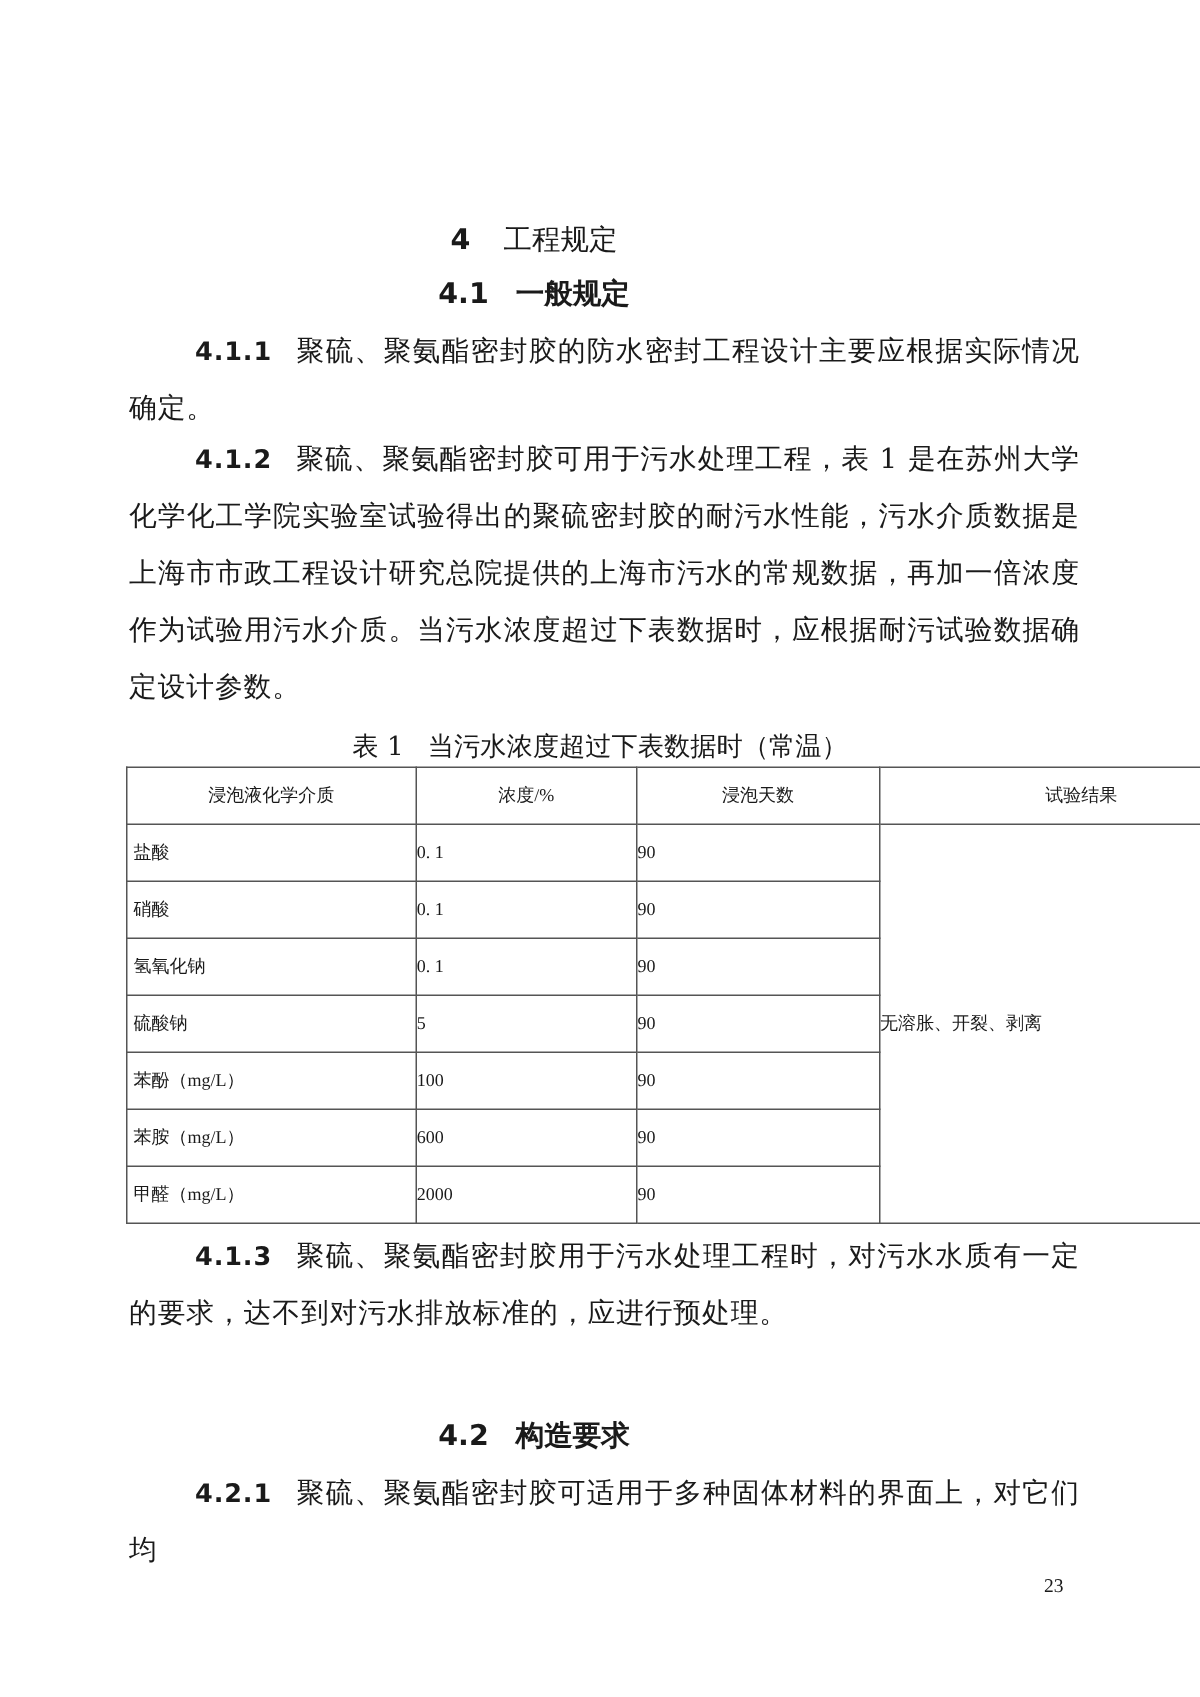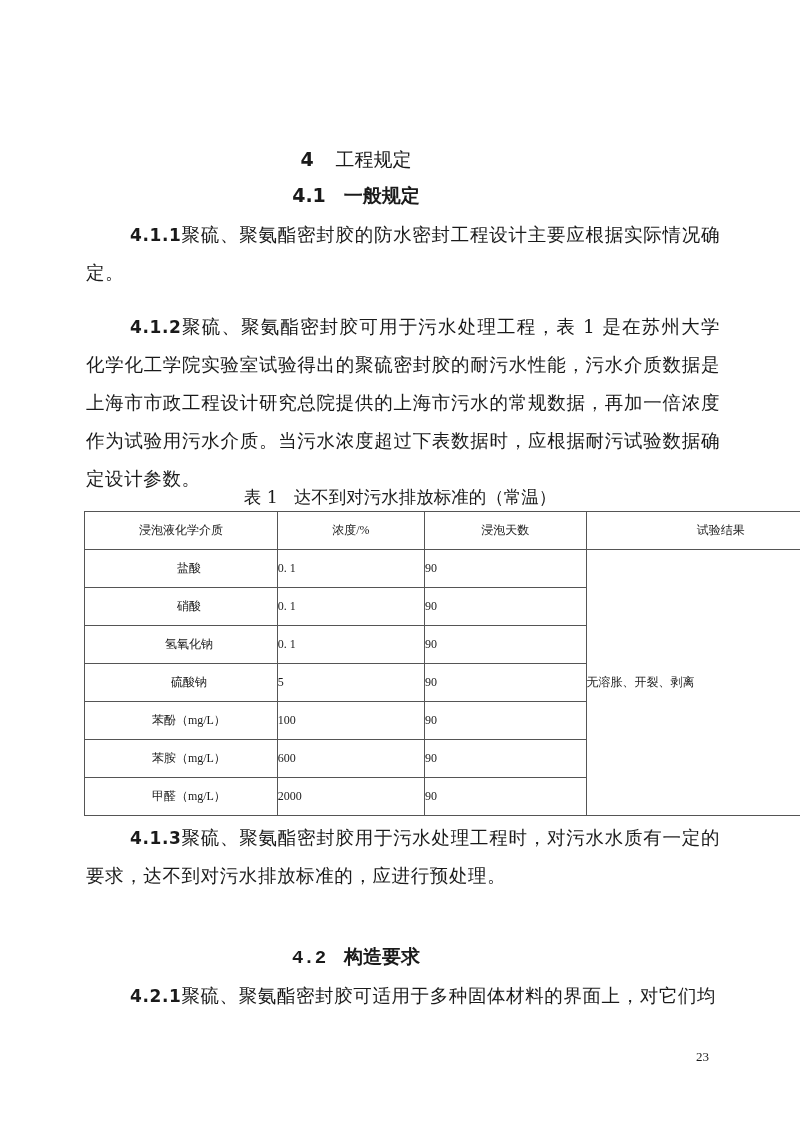--- a/index.html
+++ b/index.html
@@ -21,39 +21,39 @@
     .h-section .num { margin-right: 18px; }
     .para {
       left: 86px; width: 634px;
       font-size: 18.5px; line-height: 38px;
       text-align: justify;
       letter-spacing: 0.6px;
     }
     .para .clause {
       font-family: "DejaVu Sans", "Liberation Sans", sans-serif;
       font-weight: bold; font-size: 17px;
-      margin-left: 44px; 
+      margin-left: 44px; margin-right: 16px;
     }
     .caption {
       left: 0; width: 800px; text-align: center;
       top: 485px; font-size: 17.5px;
     }
     .caption .tno { margin-right: 16px; }
     table.data {
       position: absolute; left: 84px; top: 511px;
       width: 772px; border-collapse: collapse;
       font-size: 12px;
       font-family: Liberation Serif, serif;
     }
     table.data td, table.data th {
       border: 1.3px solid #555;
       height: 37px; padding: 0; font-weight: normal;
     }
     table.data th { text-align: center; }
-    table.data td.name { text-align: center; padding-left: 16px; }
+    table.data td.name { text-align: left; padding-left: 4px; }
     table.data td.c { text-align: left; }
     .col1 { width: 160px; }
     .col2 { width: 122px; }
     .col3 { width: 134px; }
     .col4 { width: 224px; }
     .page-num {
       left: 696px; top: 1049px; font-size: 13px;
       font-family: "Liberation Serif", serif;
       text-align: right;
     }
@@ -66,26 +66,26 @@
 </div>
 
 <div class="abs heading h-section" style="top:183px;">
   <span class="num">4.1</span><span>一般规定</span>
 </div>
 
 <div class="abs para" style="top:216px;">
   <span class="clause">4.1.1</span><span>聚硫、聚氨酯密封胶的防水密封工程设计主要应根据实际情况确定。</span>
 </div>
 
-<div class="abs para" style="top:308px;">
+<div class="abs para" style="top:288px;">
   <span class="clause">4.1.2</span><span>聚硫、聚氨酯密封胶可用于污水处理工程，表 1 是在苏州大学化学化工学院实验室试验得出的聚硫密封胶的耐污水性能，污水介质数据是上海市市政工程设计研究总院提供的上海市污水的常规数据，再加一倍浓度作为试验用污水介质。当污水浓度超过下表数据时，应根据耐污试验数据确定设计参数。</span>
 </div>
 
 <div class="abs caption">
-  <span class="tno">表 1</span><span>达不到对污水排放标准的（常温）</span>
+  <span class="tno">表 1</span><span>当污水浓度超过下表数据时（常温）</span>
 </div>
 
 <table class="data">
   <tbody>
       <tr>
     <th class="col1">浸泡液化学介质</th>
     <th class="col2">浓度/%</th>
     <th class="col3">浸泡天数</th>
     <th class="col4">试验结果</th>
   </tr>
@@ -125,21 +125,21 @@
     <td class="c">2000</td>
     <td class="c">90</td>
   </tr>
 </tbody>
   </table>
 
 <div class="abs para" style="top:819px;">
   <span class="clause">4.1.3</span><span>聚硫、聚氨酯密封胶用于污水处理工程时，对污水水质有一定的要求，达不到对污水排放标准的，应进行预处理。</span>
 </div>
 
-<div class="abs heading h-section" style="top:944px;font-family:Liberation Mono, monospace;">
+<div class="abs heading h-section" style="top:944px;">
   <span class="num">4.2</span><span>构造要求</span>
 </div>
 
 <div class="abs para" style="top:977px;">
   <span class="clause">4.2.1</span><span>聚硫、聚氨酯密封胶可适用于多种固体材料的界面上，对它们均</span>
 </div>
 
 <div class="abs page-num">23</div>
 
 </body></html>

